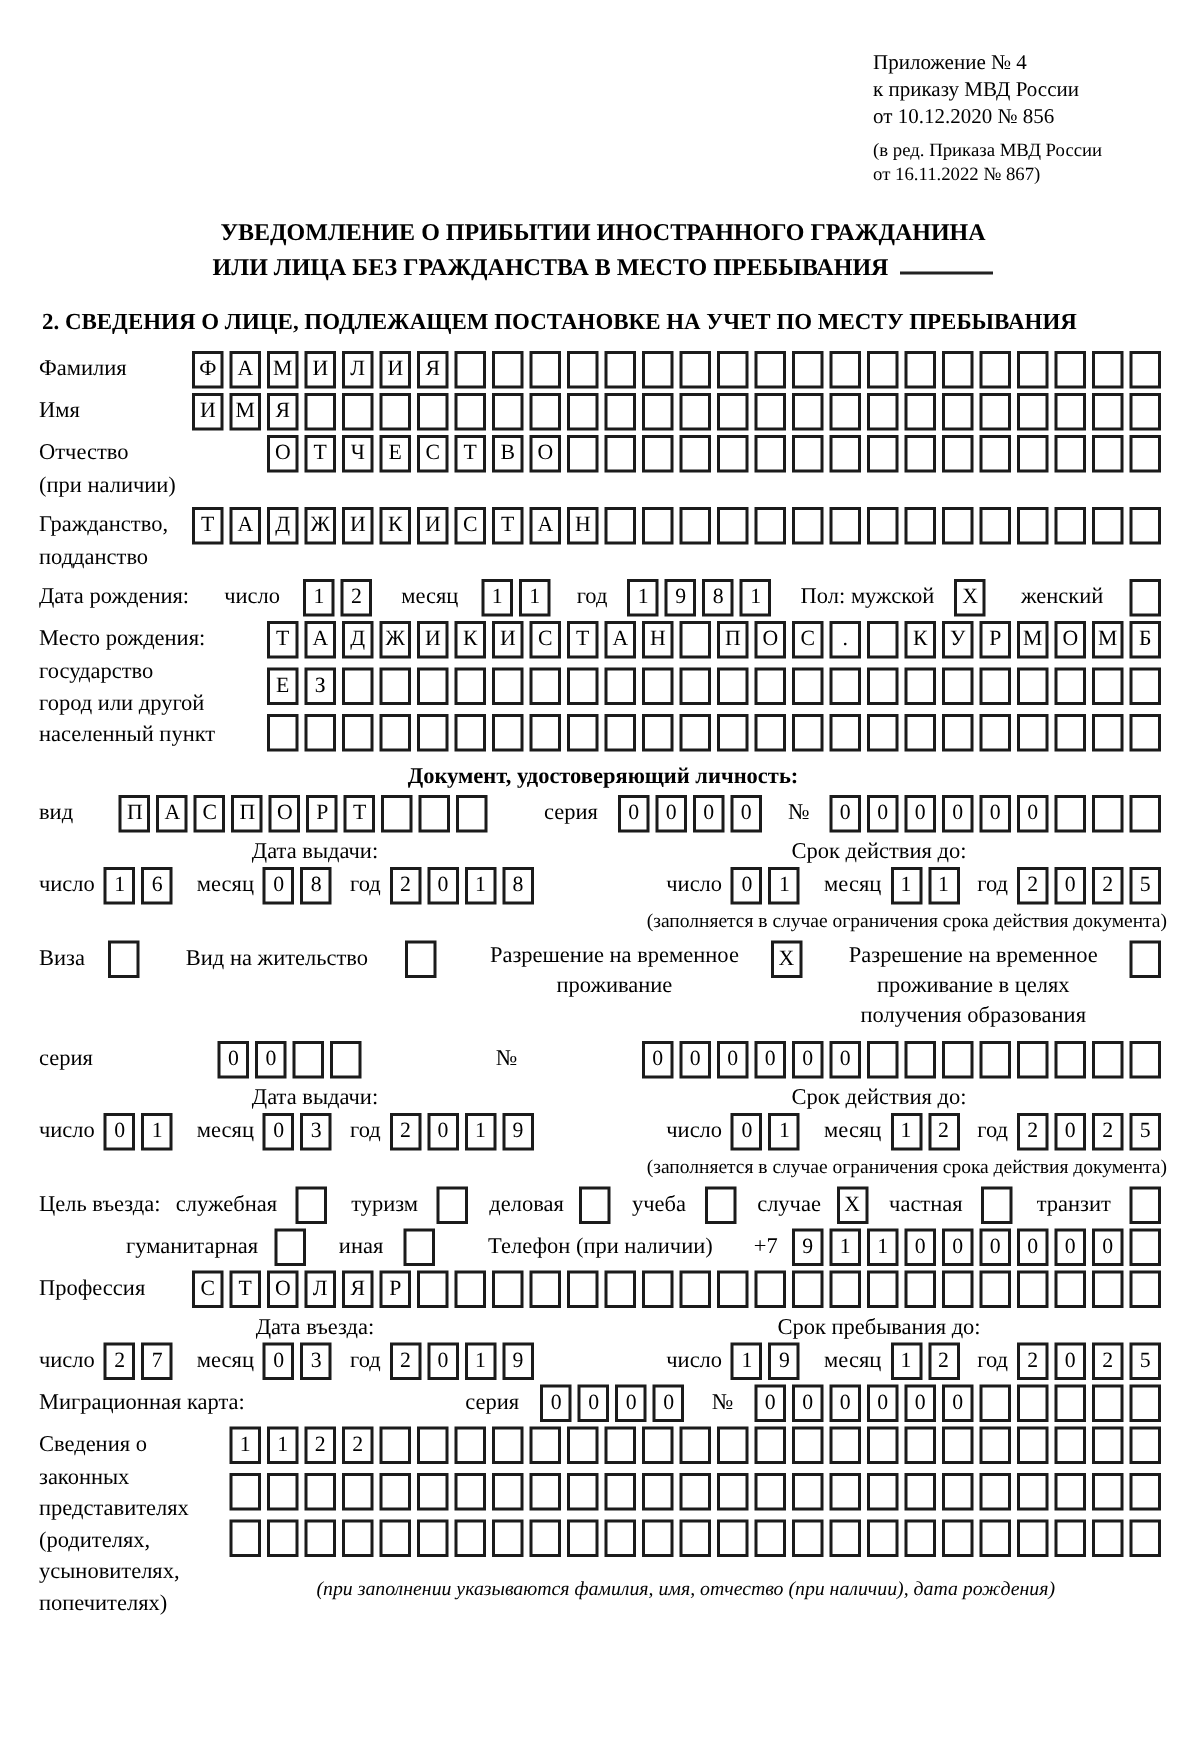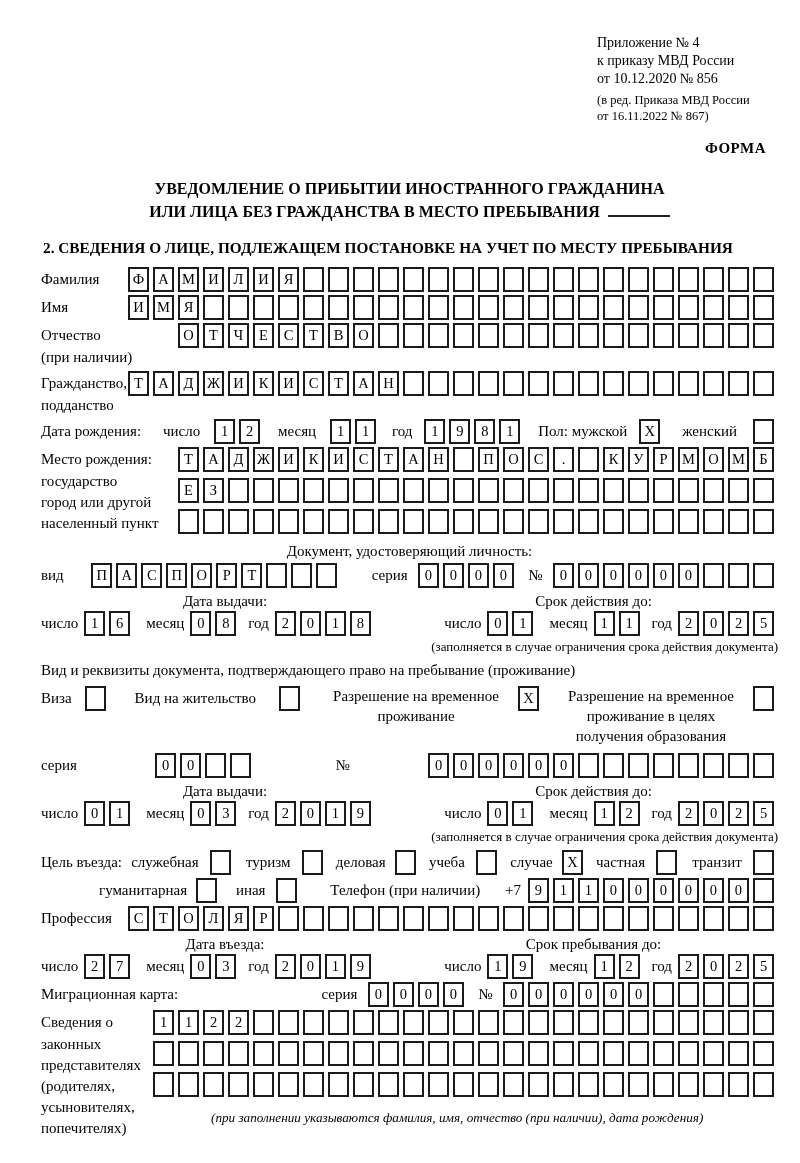--- a/index.html
+++ b/index.html
@@ -1,21 +1,21 @@
 <!DOCTYPE html>
 <html><head>
 <meta charset="utf-8">
 <style>
   * { box-sizing: border-box; }
   html,body { margin:0; padding:0; }
   body {
     width:800px; height:1163px; background:#ffffff; color:#000;
     font-family:"Liberation Serif","DejaVu Serif",serif; overflow:hidden;
   }
-  .page { width:800px; height:1163px; padding:34px 22px 8px 41px; position:relative; }
+  .page { width:800px; height:1163px; padding:34px 22px 8px 26px; position:relative; }
 
   .appendix { margin-left:556px; width:170px; font-size:14px; line-height:18px; }
   .appendix-note { font-size:12.5px; line-height:16px; margin-top:4px; }
 
   .form-word { text-align:right; padding-right:12px; font-weight:bold; font-size:15px; margin-top:16px; letter-spacing:.5px; }
 
   .title { text-align:center; font-weight:bold; font-size:16px; line-height:23px; margin-top:20px; }
   .title-underline { display:inline-block; width:62px; height:14px; border-bottom:2px solid #222; margin-left:8px; }
 
   .section-heading { font-weight:bold; font-size:15.3px; margin:16px 0 10px 2px; white-space:nowrap; }
@@ -36,21 +36,21 @@
   .w65{width:65px} .w126{width:126px} .w75{width:75px} .w108{width:108px}
   .w48{width:48px} .w66{width:66px} .w88{width:88px} .w150{width:150px}
 
   .ml4{margin-left:4px} .ml6{margin-left:6px} .ml8{margin-left:8px} .ml10{margin-left:10px}
   .ml12{margin-left:12px} .ml14{margin-left:14px} .ml16{margin-left:16px} .ml20{margin-left:20px}
   .ml24{margin-left:24px} .ml28{margin-left:28px}
   .mr4{margin-right:4px} .mr6{margin-right:6px} .mr8{margin-right:8px} .mr14{margin-right:14px}
 
   .boxcol .cells { margin-bottom:6px; }
 
-  .center-bold { text-align:center; font-weight:normal; font-size:15px; margin:2px 0 3px; }
+  .center-bold { text-align:center; font-weight:bold; font-size:15px; margin:2px 0 3px; }
 
   .dheaders { display:flex; font-size:15px; line-height:20px; }
   .dh-left { width:368px; text-align:center; }
   .dh-right { flex:1; text-align:center; }
   .dleft { width:368px; display:flex; align-items:flex-start; }
   .dright { display:flex; align-items:flex-start; }
 
   .note-right { text-align:right; font-size:13px; line-height:16px; margin:0 0 5px; }
 
   .intro { font-size:15px; line-height:21px; }
@@ -68,21 +68,20 @@
   <div class="appendix">
     <div>Приложение № 4</div>
     <div>к приказу МВД России</div>
     <div>от 10.12.2020 № 856</div>
     <div class="appendix-note">
       <div>(в ред. Приказа МВД России</div>
       <div>от 16.11.2022 № 867)</div>
     </div>
   </div>
 
-  <div class="form-word">ФОРМА</div>
 
   <div class="title">
     <div>УВЕДОМЛЕНИЕ О ПРИБЫТИИ ИНОСТРАННОГО ГРАЖДАНИНА</div>
     <div><span>ИЛИ ЛИЦА БЕЗ ГРАЖДАНСТВА В МЕСТО ПРЕБЫВАНИЯ</span><span class="title-underline"></span></div>
   </div>
 
   <div class="section-heading">2. СВЕДЕНИЯ О ЛИЦЕ, ПОДЛЕЖАЩЕМ ПОСТАНОВКЕ НА УЧЕТ ПО МЕСТУ ПРЕБЫВАНИЯ</div>
 
   <div class="frow">
     <span class="lbl w65">Фамилия</span>
@@ -411,21 +410,20 @@
           <span class="cell">2</span>
           <span class="cell">0</span>
           <span class="cell">2</span>
           <span class="cell">5</span>
         </span>
     </div>
   </div>
   <div class="note-right">(заполняется в случае ограничения срока действия документа)</div>
 
   <div class="intro">
-    <div>Вид и реквизиты документа, подтверждающего право на пребывание (проживание)</div>
   </div>
 
   <div class="frow opts">
     <span class="lbl">Виза</span>
     <span class="cells ml4">
         <span class="cell"></span>
       </span>
     <span class="lbl ml16">Вид на жительство</span>
     <span class="cells ml14">
         <span class="cell"></span>

